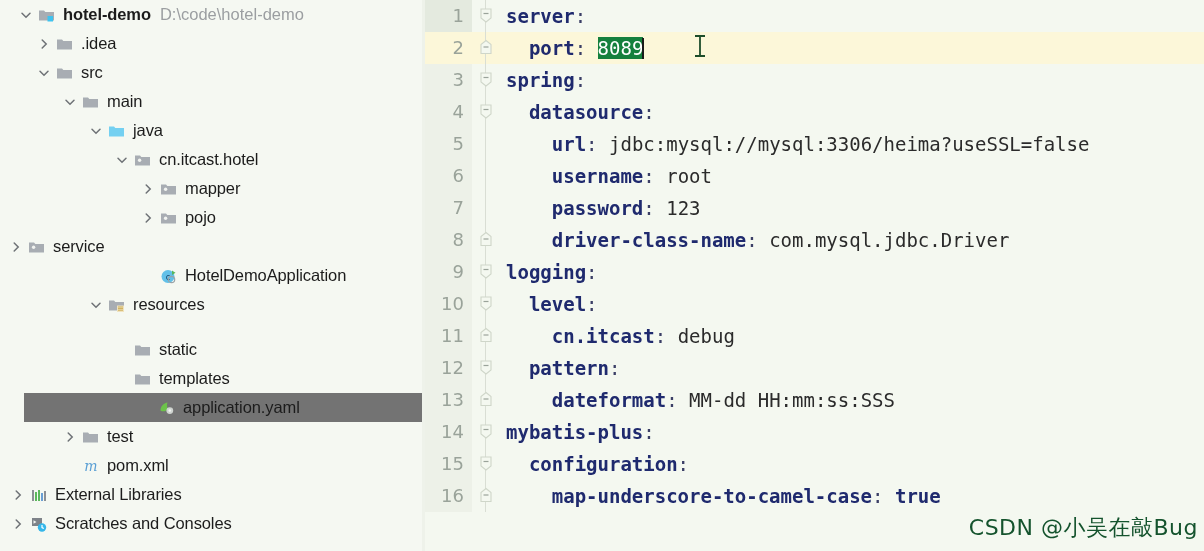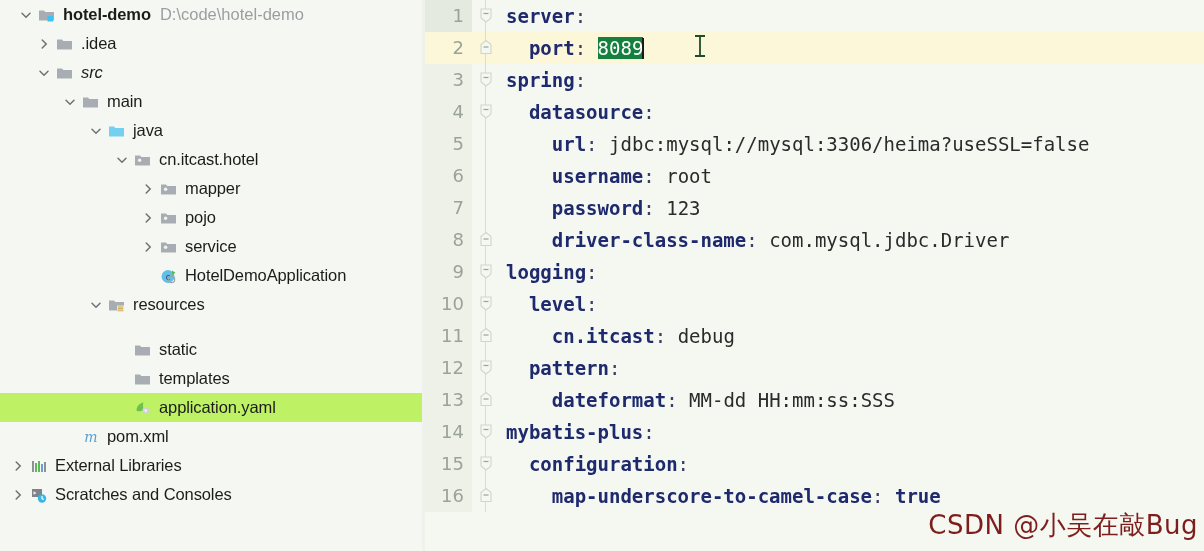--- a/index.html
+++ b/index.html
@@ -12,21 +12,21 @@
 
   
   .tree-panel {
     width:422px; height:551px; background:#f5f8f2;
     position:relative; overflow:hidden; flex:0 0 422px;
   }
   .tree-row {
     position:relative; height:29px; display:flex; align-items:center;
     white-space:nowrap; font-size:16.5px; color:#1c1c1c;
   }
-  .tree-row.selected { background:#bef264; }
+  .tree-row.selected { background:#737373;margin-left:24px; }
   .twisty {
     width:20px; flex:0 0 20px; display:flex; align-items:center; justify-content:center;
     color:#6e7276;
   }
   .twisty svg { display:block; }
   .t-icon { width:22px; flex:0 0 22px; display:flex; align-items:center; justify-content:center; margin-right:5px; }
   .t-icon svg { display:block; }
   .t-label { letter-spacing:-0.1px; }
   .t-label.bold { font-weight:bold; }
   .t-path { color:#9b9ea1; margin-left:9px; font-size:16.5px; }
@@ -71,21 +71,21 @@
     display:inline-block; width:2px; height:21px; background:#1a1a1a;
     vertical-align:-4px; margin-left:-1px;
   }
   .ibeam {
     position:absolute; left:268px; top:34px; width:14px; height:24px;
   }
 
   .watermark {
     position:absolute; right:6px; bottom:8px;
     font-family:"DejaVu Sans","Liberation Sans",sans-serif;
-    font-size:26px; color:#7f1d1d; letter-spacing:0.5px;
+    font-size:22px; color:#14532d; letter-spacing:0.5px;
     pointer-events:none; white-space:nowrap;
   }
 </style>
 </head>
 <body>
 
 <div class="app">
 
   <div class="tree-panel" id="tree-panel">
       <div class="tree-row" style="padding-left: 16px;">
@@ -109,21 +109,21 @@
             <path d="M5.2 3L9.2 7 5.2 11" stroke="#6e7276" stroke-width="1.5" fill="none" stroke-linecap="round"></path>
           </svg>
         </span>
         <span class="t-icon">
           <svg width="18" height="18" viewBox="0 0 18 18">
             <path d="M1 4.5h5l1.3 1.6H16v8.4H1z" fill="#a8adb3"></path>
           </svg>
         </span>
         <span class="t-label">.idea</span>
       </div>
-      <div class="tree-row" style="padding-left: 34px; font-style: italic;">
+      <div class="tree-row" style="padding-left: 34px;">
         <span class="twisty">
           <svg width="14" height="14" viewBox="0 0 14 14">
             <path d="M3 5.2L7 9.2 11 5.2" stroke="#6e7276" stroke-width="1.5" fill="none" stroke-linecap="round"></path>
           </svg>
         </span>
         <span class="t-icon">
           <svg width="18" height="18" viewBox="0 0 18 18">
             <path d="M1 4.5h5l1.3 1.6H16v8.4H1z" fill="#a8adb3"></path>
           </svg>
         </span>
@@ -190,21 +190,21 @@
           </svg>
         </span>
         <span class="t-icon">
           <svg width="18" height="18" viewBox="0 0 18 18">
             <path d="M1 4.5h5l1.3 1.6H16v8.4H1z" fill="#a8adb3"></path>
             <circle cx="5.6" cy="9.2" r="1.7" fill="#f1f3f0"></circle>
           </svg>
         </span>
         <span class="t-label">pojo</span>
       </div>
-      <div class="tree-row" style="padding-left: 138px;">
+      <div class="tree-row" style=" margin-left: 6px;">
         <span class="twisty">
           <svg width="14" height="14" viewBox="0 0 14 14">
             <path d="M5.2 3L9.2 7 5.2 11" stroke="#6e7276" stroke-width="1.5" fill="none" stroke-linecap="round"></path>
           </svg>
         </span>
         <span class="t-icon">
           <svg width="18" height="18" viewBox="0 0 18 18">
             <path d="M1 4.5h5l1.3 1.6H16v8.4H1z" fill="#a8adb3"></path>
             <circle cx="5.6" cy="9.2" r="1.7" fill="#f1f3f0"></circle>
           </svg>
@@ -259,20 +259,33 @@
       <div class="tree-row selected" style="padding-left: 112px;">
         <span class="twisty"></span>
         <span class="t-icon">
           <svg width="18" height="18" viewBox="0 0 18 18">
             <path d="M2.5 11.5c0-4 3-7.5 7-8-1 3-0.5 5 0.5 6.5-2 2.5-5.5 3-7.5 1.5z" fill="#6cc24a"></path>
             <circle cx="11.8" cy="11.6" r="3.4" fill="#cfd4d0"></circle>
             <circle cx="11.8" cy="11.6" r="1.3" fill="#f1f3f0"></circle>
           </svg>
         </span>
         <span class="t-label">application.yaml</span>
+      </div>
+      <div class="tree-row" style="padding-left: 60px;">
+        <span class="twisty">
+          <svg width="14" height="14" viewBox="0 0 14 14">
+            <path d="M5.2 3L9.2 7 5.2 11" stroke="#6e7276" stroke-width="1.5" fill="none" stroke-linecap="round"></path>
+          </svg>
+        </span>
+        <span class="t-icon">
+          <svg width="18" height="18" viewBox="0 0 18 18">
+            <path d="M1 4.5h5l1.3 1.6H16v8.4H1z" fill="#a8adb3"></path>
+          </svg>
+        </span>
+        <span class="t-label">test</span>
       </div>
       <div class="tree-row" style="padding-left: 60px;">
         <span class="twisty"></span>
         <span class="t-icon">
           <svg width="18" height="18" viewBox="0 0 18 18">
             <text x="9" y="14" font-size="14" font-style="italic" font-family="DejaVu Serif" fill="#5a9fd4" text-anchor="middle">m</text>
           </svg>
         </span>
         <span class="t-label">pom.xml</span>
       </div>

